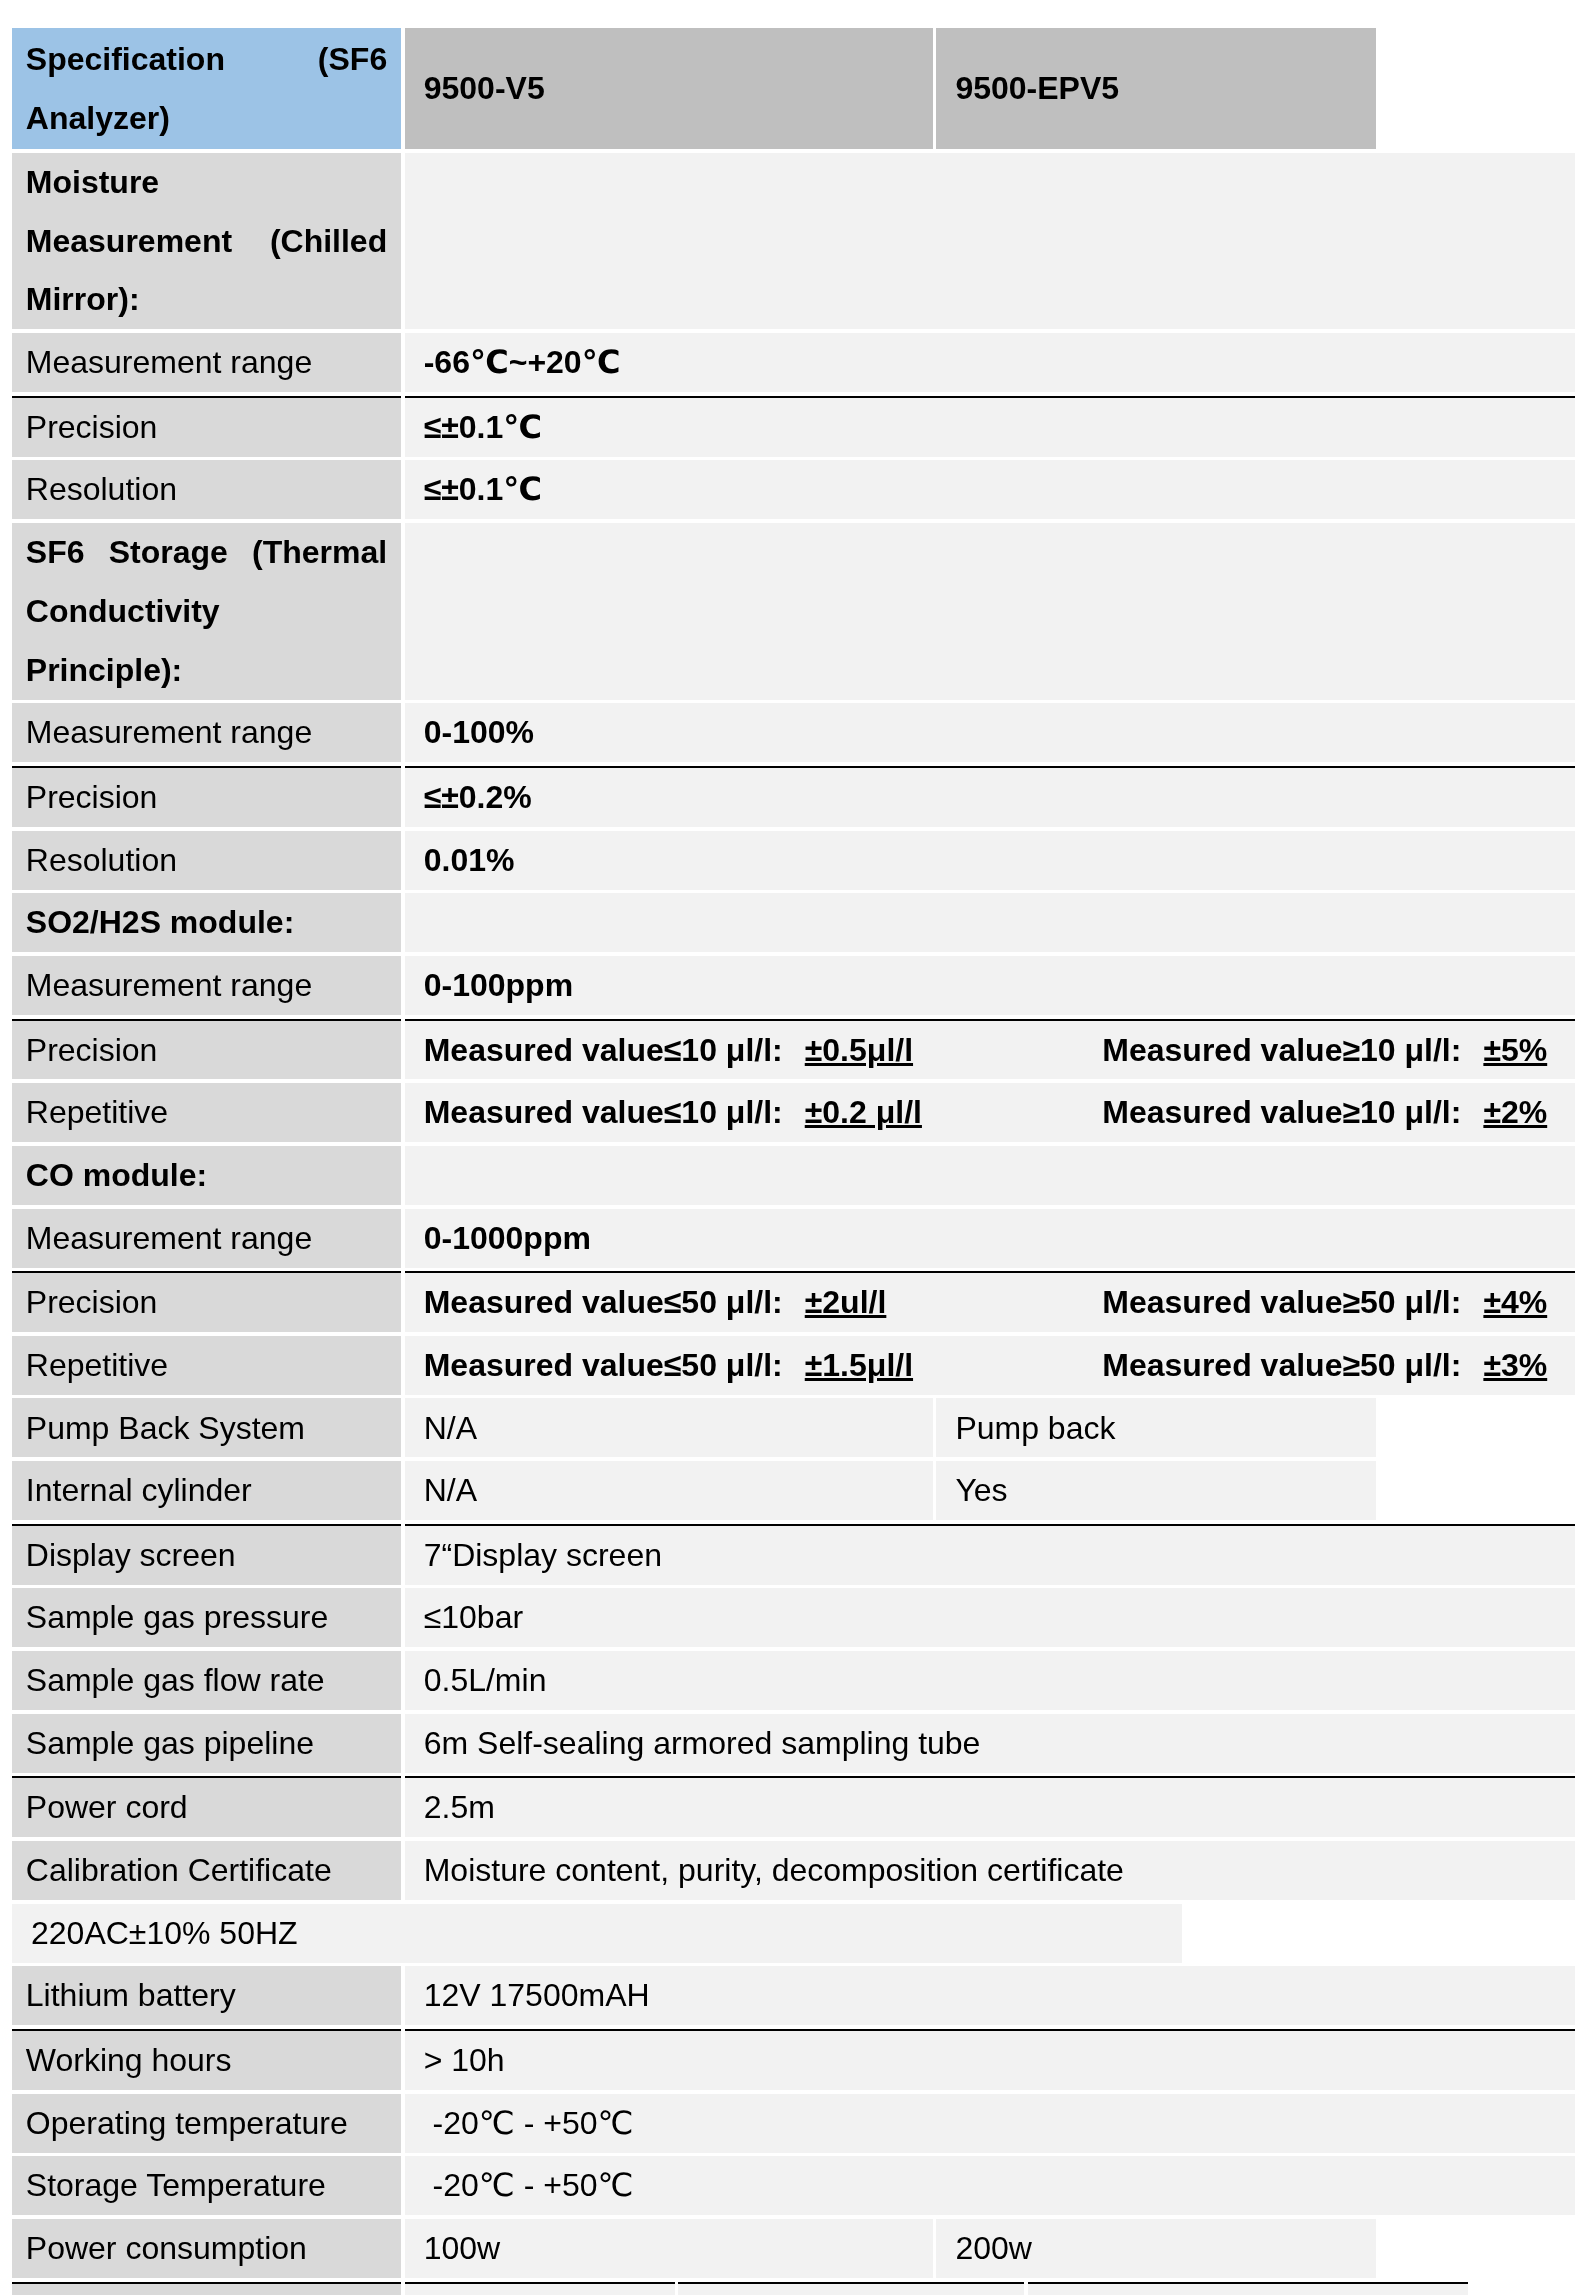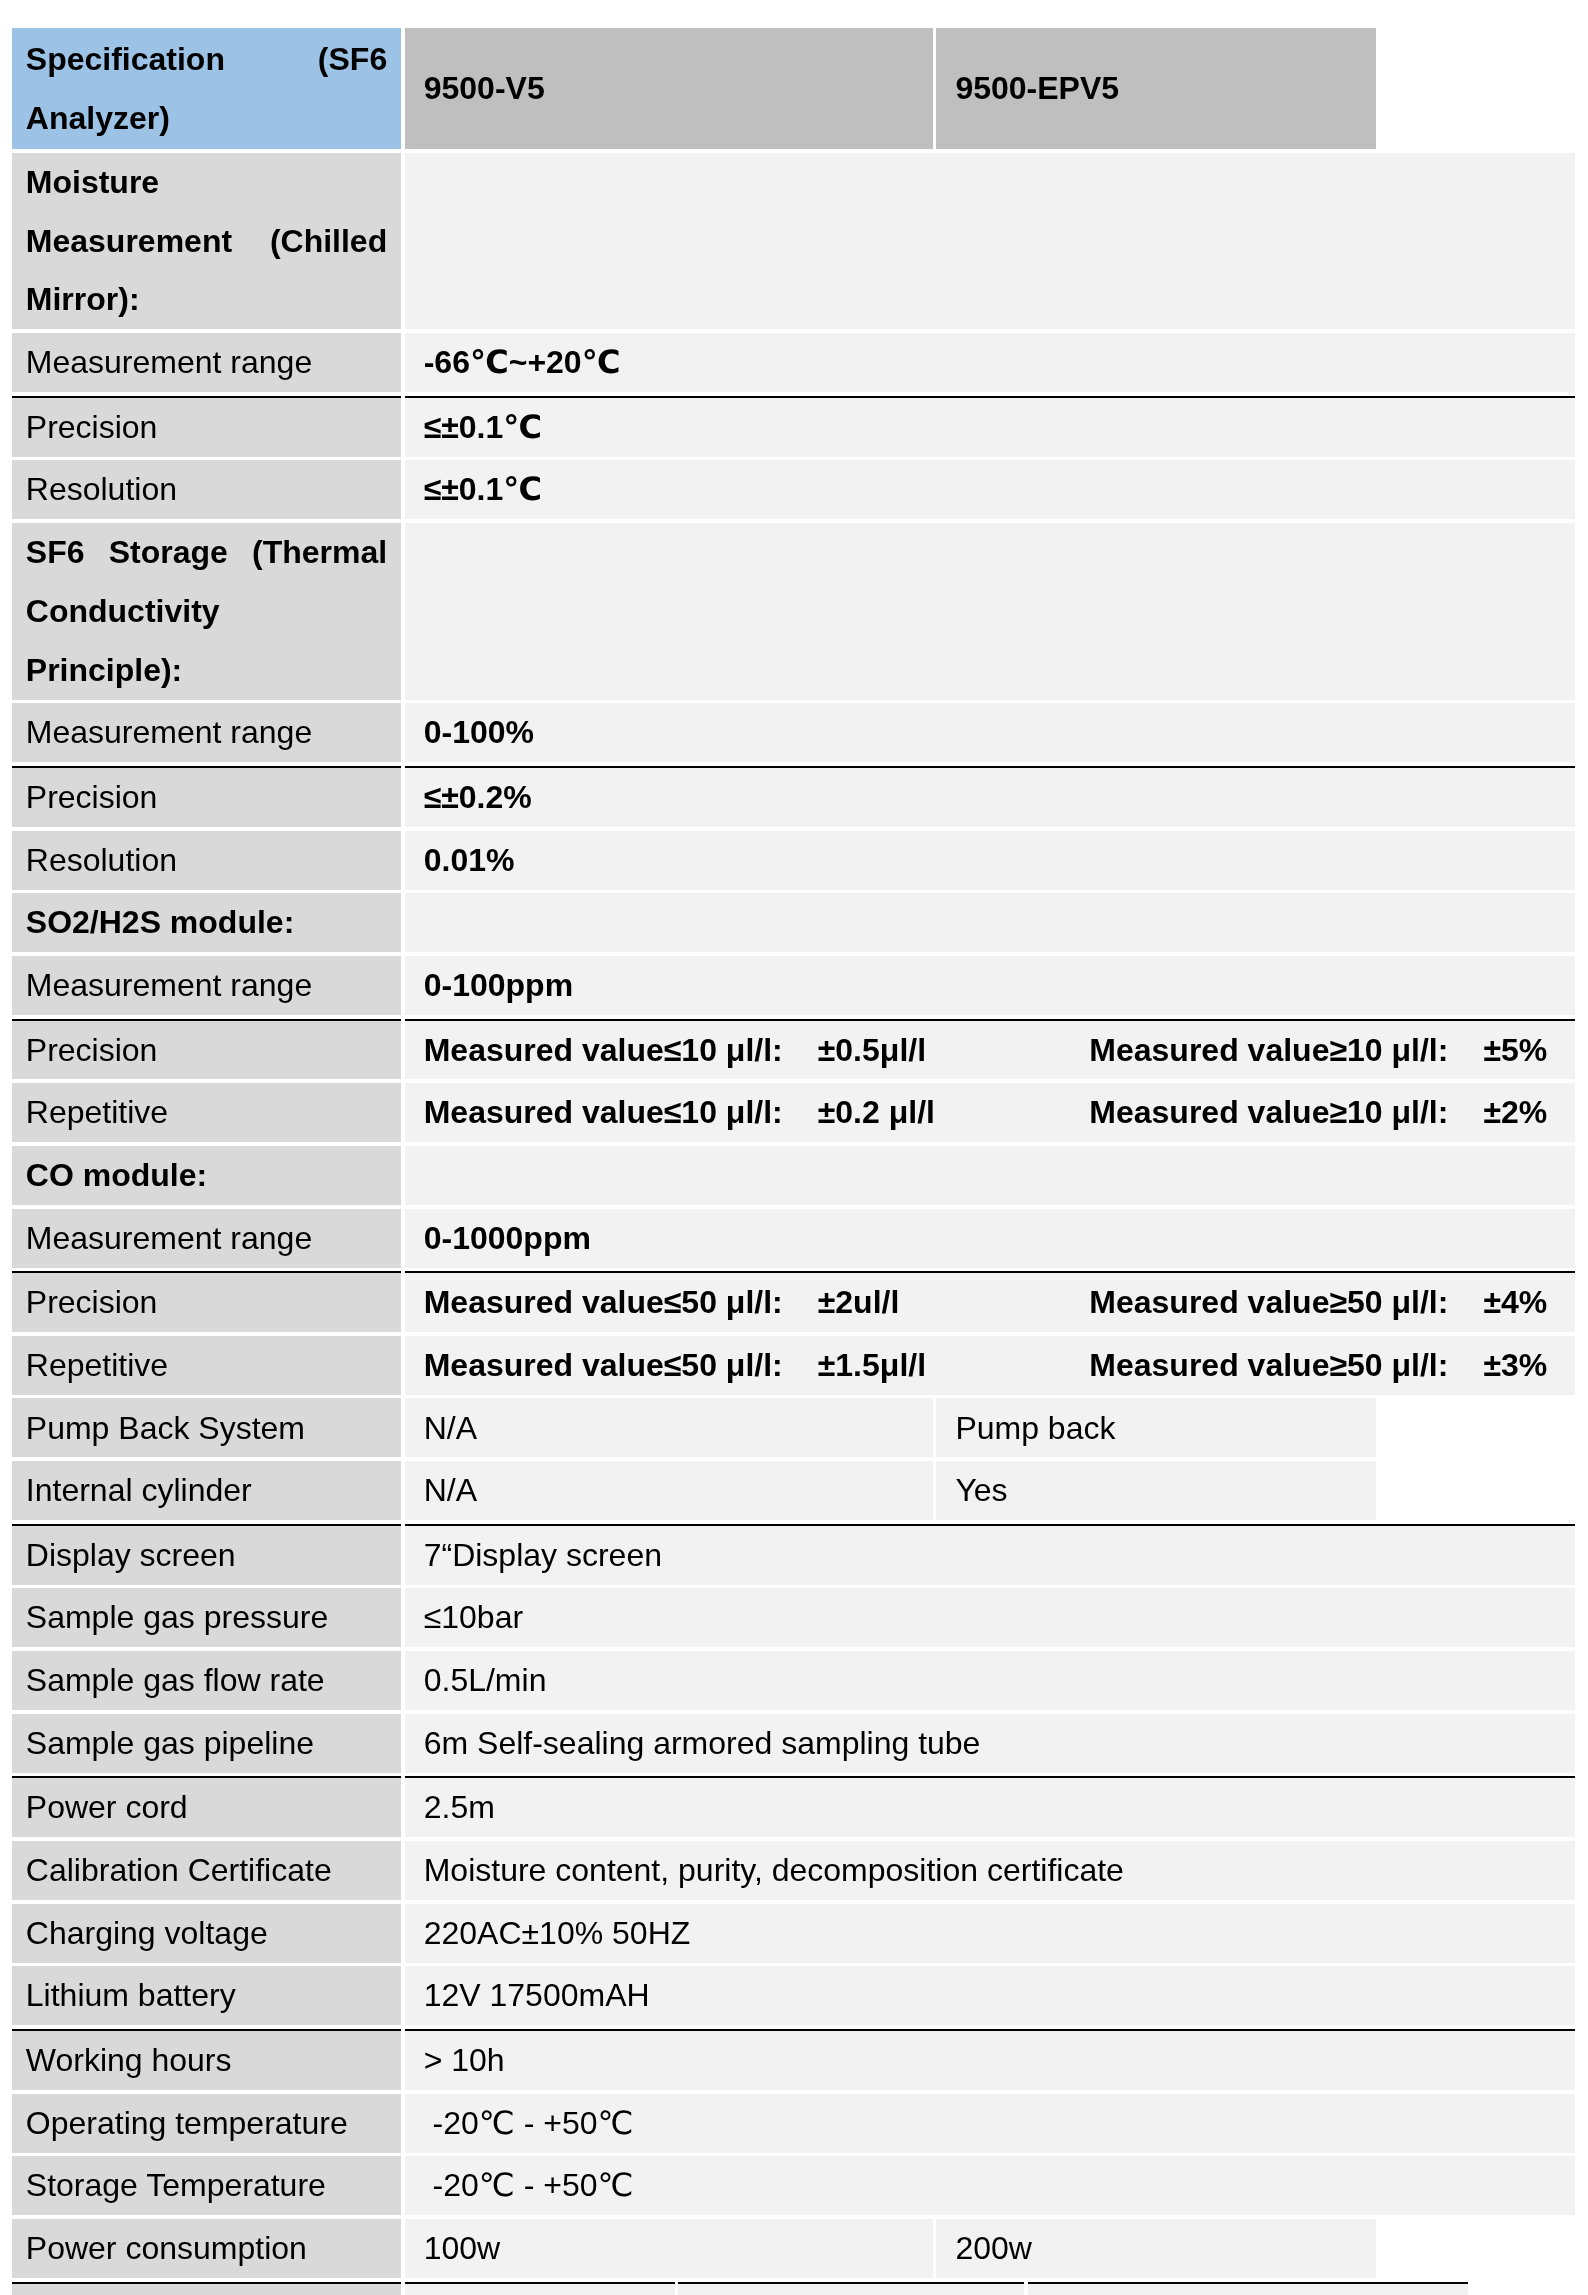--- a/index.html
+++ b/index.html
@@ -36,21 +36,21 @@
   .w-merged{ width:1170px; flex:none; }
   .bg-blue{ background:#9CC3E6; }
   .bg-hcol{ background:#BFBFBF; }
   .bg-label{ background:#D9D9D9; }
   .bg-val{ background:#F2F2F2; }
   .bold{ font-weight:bold; }
   .line{ width:100%; }
   .line.just{ text-align:justify; text-align-last:justify; }
   .pflex{ flex-direction:row; align-items:center; justify-content:flex-start; }
   .seg-label{ white-space:nowrap;font-weight:bold; }
-  .seg-value{ margin-left:35px; font-weight:bold; white-space:nowrap; }
+  .seg-value{ margin-left:22px; font-weight:bold; white-space:nowrap;text-decoration:underline; }
   .spacer{ flex:1 1 auto; min-width:18.4px; }
 </style>
 </head>
 <body>
 
 <div class="spec-table">
     <div class="row header-row">
       <div class="cell w-label bg-blue bold">
         <div class="line just">Specification (SF6</div>
         <div class="line">Analyzer)</div>
@@ -266,23 +266,20 @@
     </div>
     <div class="row">
       <div class="cell w-label bg-label">
         <span>Calibration Certificate</span>
       </div>
       <div class="cell w-merged bg-val">
         <span>Moisture content, purity, decomposition certificate</span>
       </div>
     </div>
     <div class="row">
-      <div class="cell w-label bg-label">
-        <span>Charging voltage</span>
-      </div>
       <div class="cell w-merged bg-val">
         <span>220AC±10% 50HZ</span>
       </div>
     </div>
     <div class="row">
       <div class="cell w-label bg-label">
         <span>Lithium battery</span>
       </div>
       <div class="cell w-merged bg-val">
         <span>12V 17500mAH</span>

